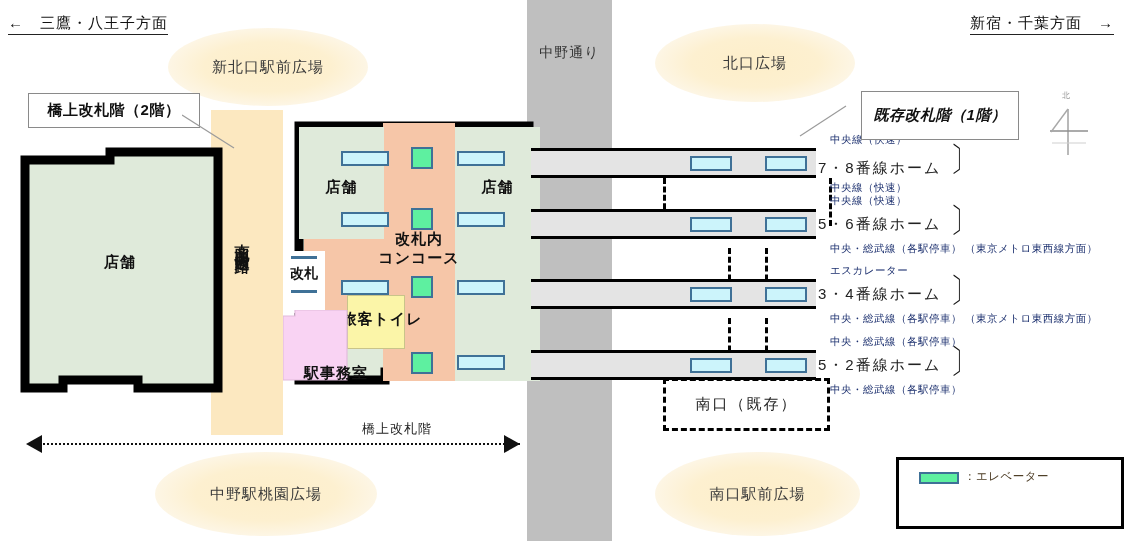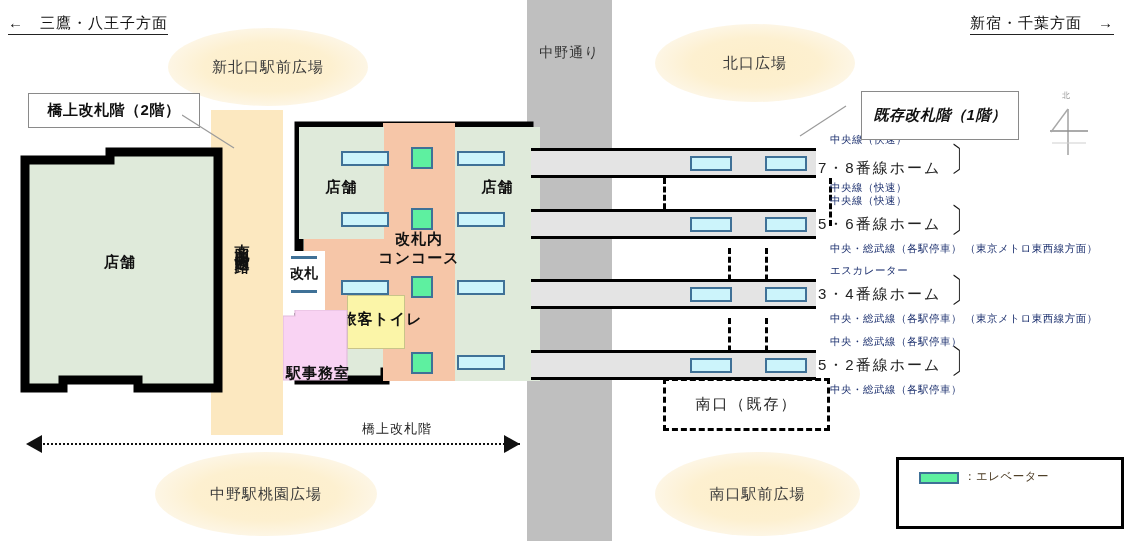--- a/index.html
+++ b/index.html
@@ -134,21 +134,21 @@
   </div>
 
   <div class="abs toilet" style="left:347px;top:295px;width:58px;height:54px;border:1px solid #c9c48a;box-sizing:border-box;"></div>
   <div class="abs" style="left:317px;top:310px;width:130px;text-align:center;">
     <span class="blk-txt">旅客トイレ</span>
   </div>
 
   <svg class="abs" style="left:283px;top:310px;" width="105" height="80">
     <polygon points="0,6 12,6 12,0 64,0 64,70 0,70" fill="#f9d3f3" stroke="#e2bcdc" stroke-width="1.2"></polygon>
   </svg>
-  <div class="abs" style="left:286px;top:364px;width:100px;text-align:left;">
+  <div class="abs" style="left:286px;top:364px;width:100px;text-align:center;">
     <span class="blk-txt">駅事務室</span>
   </div>
 
   <div class="abs esc" style="left:341px;top:151px;width:48px;height:15px;"></div>
   <div class="abs esc" style="left:341px;top:212px;width:48px;height:15px;"></div>
   <div class="abs esc" style="left:341px;top:280px;width:48px;height:15px;"></div>
 
   <div class="abs esc" style="left:457px;top:151px;width:48px;height:15px;"></div>
   <div class="abs esc" style="left:457px;top:212px;width:48px;height:15px;"></div>
   <div class="abs esc" style="left:457px;top:280px;width:48px;height:15px;"></div>

